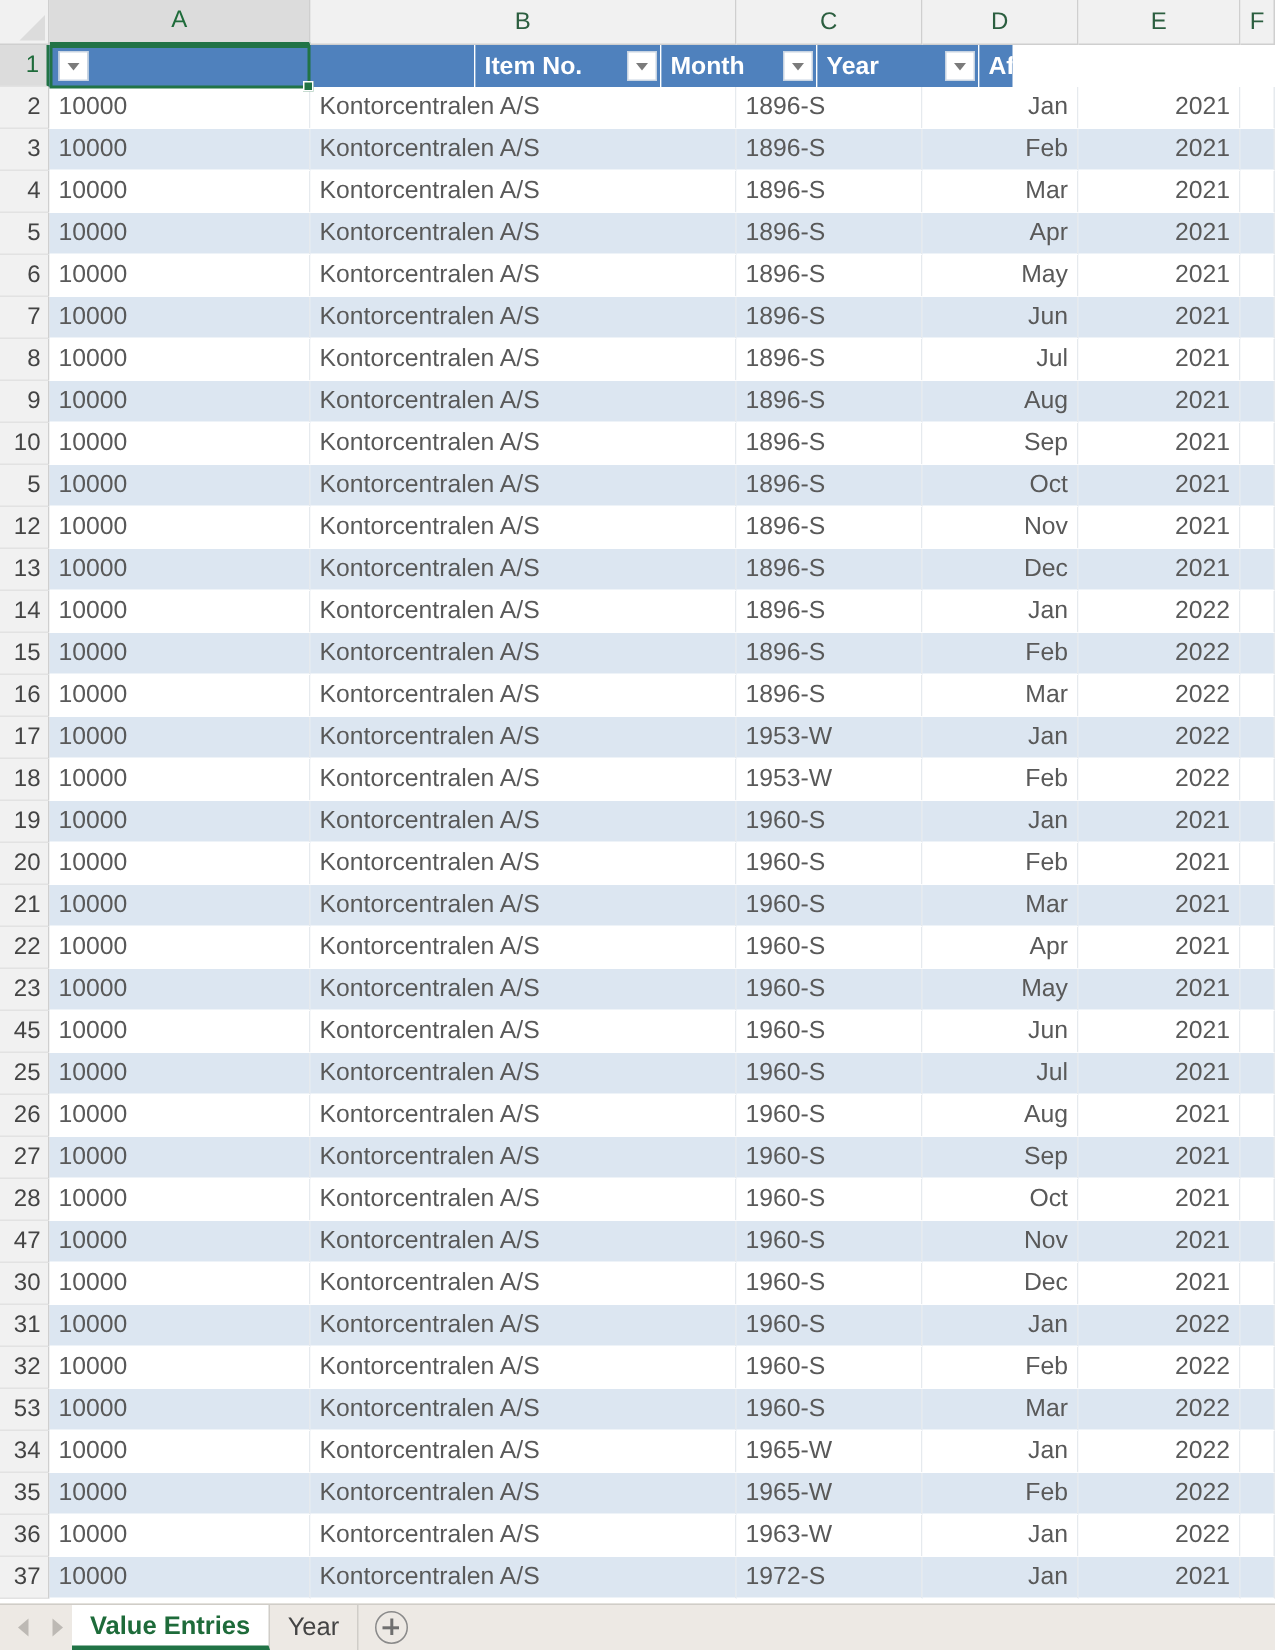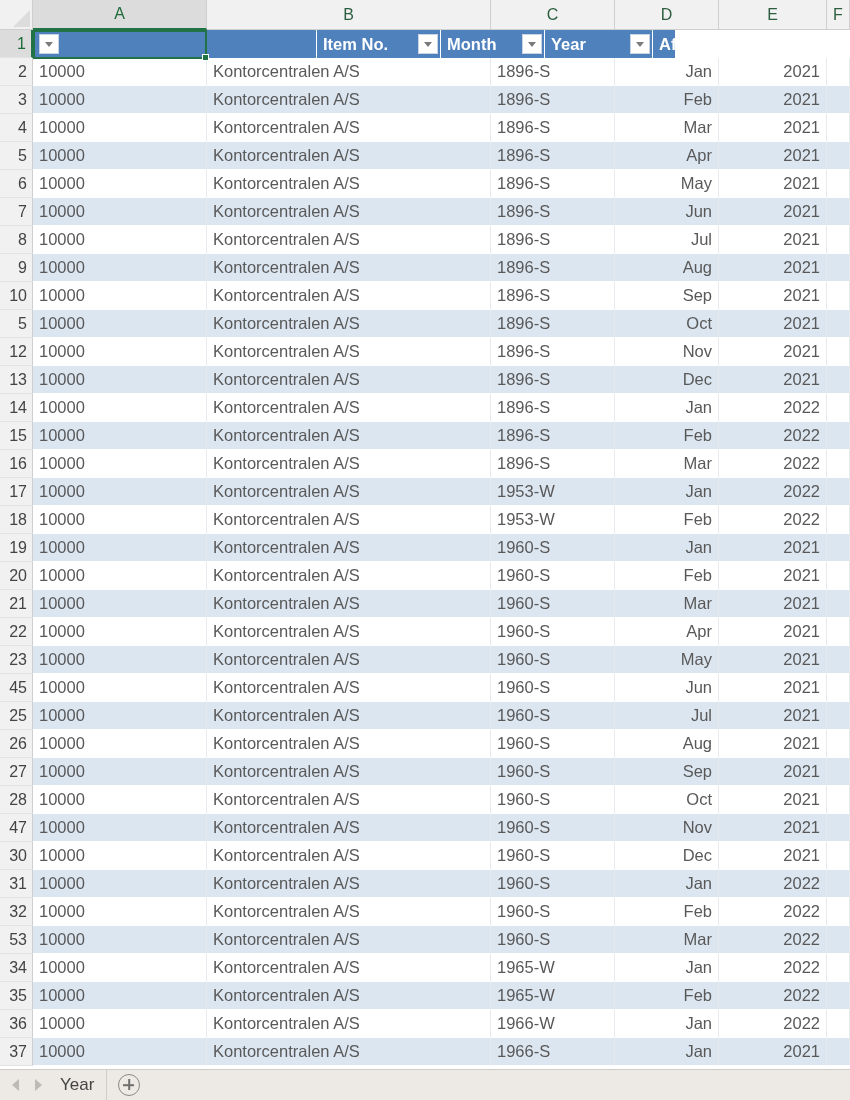--- a/index.html
+++ b/index.html
@@ -628,49 +628,50 @@
             <div class="cell left band-b" style="width: 284px; flex: 0 0 284px;">Kontorcentralen A/S</div>
             <div class="cell left band-b" style="width: 124px; flex: 0 0 124px;">1965-W</div>
             <div class="cell num band-b" style="width: 104px; flex: 0 0 104px;">Feb</div>
             <div class="cell num band-b" style="width: 108px; flex: 0 0 108px;">2022</div>
             <div class="cell band-b" style="width: 23px; flex: 0 0 23px;"></div>
           </div>
           <div class="row">
             <div class="row-head">36</div>
             <div class="cell left band-a" style="width: 174px; flex: 0 0 174px;">10000</div>
             <div class="cell left band-a" style="width: 284px; flex: 0 0 284px;">Kontorcentralen A/S</div>
-            <div class="cell left band-a" style="width: 124px; flex: 0 0 124px;">1966-W</div>
+            <div class="cell left band-a" style="width: 124px; flex: 0 0 124px;">1963-W</div>
             <div class="cell num band-a" style="width: 104px; flex: 0 0 104px;">Jan</div>
             <div class="cell num band-a" style="width: 108px; flex: 0 0 108px;">2022</div>
             <div class="cell band-a" style="width: 23px; flex: 0 0 23px;"></div>
           </div>
           <div class="row">
             <div class="row-head">37</div>
             <div class="cell left band-b" style="width: 174px; flex: 0 0 174px;">10000</div>
             <div class="cell left band-b" style="width: 284px; flex: 0 0 284px;">Kontorcentralen A/S</div>
-            <div class="cell left band-b" style="width: 124px; flex: 0 0 124px;">1966-S</div>
+            <div class="cell left band-b" style="width: 124px; flex: 0 0 124px;">1972-S</div>
             <div class="cell num band-b" style="width: 104px; flex: 0 0 104px;">Jan</div>
             <div class="cell num band-b" style="width: 108px; flex: 0 0 108px;">2021</div>
             <div class="cell band-b" style="width: 23px; flex: 0 0 23px;"></div>
           </div>
         </div>
     </div>
 
     <div class="sel-outline">
       <div class="sel-handle"></div>
     </div>
 
   </div>
 
   <div class="tabbar">
     <div class="nav-arrows">
       <span class="nav-arrow left"></span>
       <span class="nav-arrow right"></span>
     </div>
     <div id="sheet-tabs" style="display:flex;">
+        <div class="sheet-tab active">Value Entries</div>
         <div class="sheet-tab">Year</div>
       </div>
     <div class="add-sheet">
       <span class="add-circle"></span>
     </div>
   </div>
 
 </div>
 
 </body></html>

